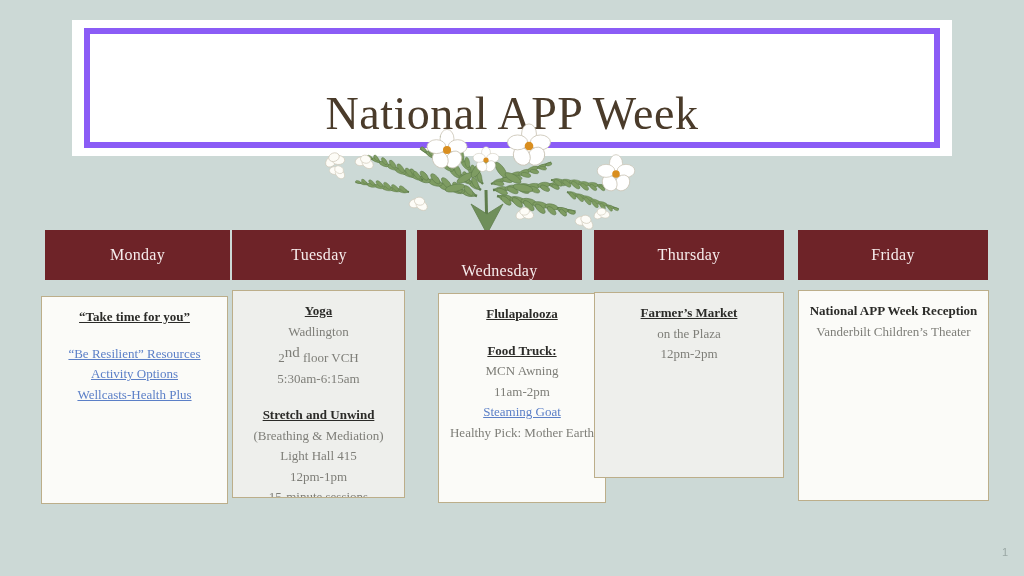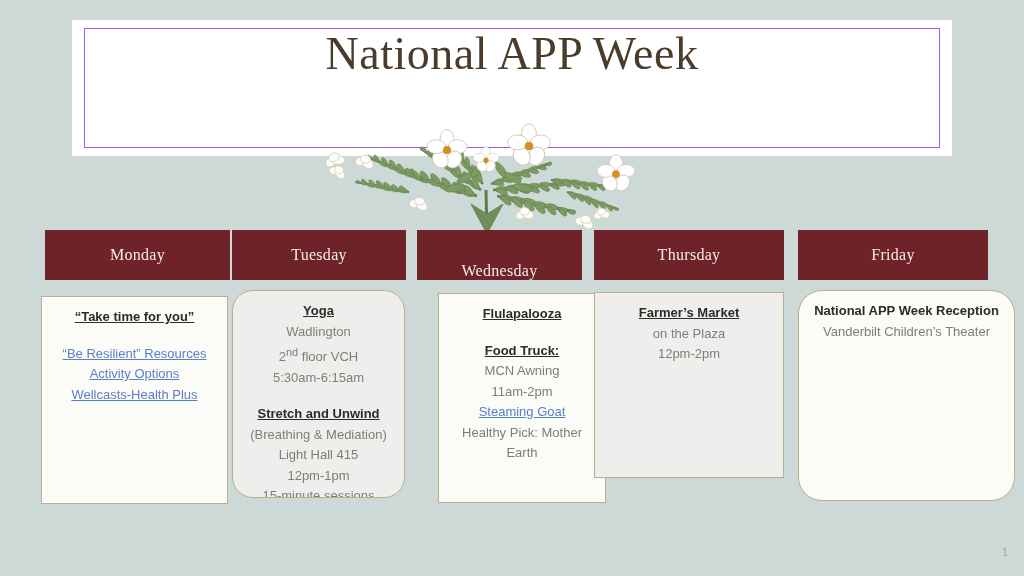--- a/index.html
+++ b/index.html
@@ -24,24 +24,24 @@
     height: 136px;
     background: #ffffff;
     box-sizing: border-box;
   }
   .title-inner {
     position: absolute;
     left: 12px;
     top: 8px;
     right: 12px;
     bottom: 8px;
-    border: 1px solid #8b5cf6;
+    border: 6px solid #8b5cf6;
     box-sizing: border-box;
     display: flex;
-    align-items: flex-start;
+    align-items: flex-end;
     justify-content: center;
   }
   .title-text {
     font-family: "Liberation Serif", serif;
     font-size: 46px;
     color: #4a3b2a;
     letter-spacing: 0.5px;
     white-space: nowrap;
     transform: translateY(-2px);
   }
@@ -75,20 +75,21 @@
   }
 
   
   .day-card {
     position: absolute;
     border: 1px solid #bcae8a;
     box-sizing: border-box;
     padding: 10px 8px 8px 8px;
     text-align: center;
     overflow: hidden;
+    font-family: Liberation Serif, serif;
   }
   .card-white { background: #fbfbf8; }
   .card-gray  { background: #eeefec; }
 
   .line {
     font-size: 13px;
     line-height: 20.5px;
     color: #7e7e78;
     white-space: nowrap;
   }
@@ -102,21 +103,21 @@
     color: #2b2b28;
     font-weight: bold;
     text-decoration: none;
   }
   .line.link {
     color: #5b7fc7;
     text-decoration: underline;
     cursor: pointer;
   }
   .line.gap { height: 16px; }
-  .line sup { font-size: 11px; vertical-align: super; }
+  .line sup { font-size: 15px; vertical-align: super; }
 
   
   .page-number {
     position: absolute;
     right: 16px;
     bottom: 18px;
     font-size: 11px;
     color: #9aa8a5;
   }
 </style>
@@ -216,21 +217,21 @@
     <div class="day-card card-white" style="left: 41px; top: 296px; width: 187px; height: 208px;">
       <div class="line head">“Take time for you”</div>
       <div class="line gap"></div>
       <div class="line link">“Be Resilient” Resources</div>
       <div class="line link">Activity Options</div>
       <div class="line link">Wellcasts-Health Plus</div>
     </div>
     <div class="day-header" style="left: 232px; width: 174px;">
       <div class="day-header-label">Tuesday</div>
     </div>
-    <div class="day-card card-gray" style="left: 232px; top: 290px; width: 173px; height: 208px; border-radius: 21px;">
+    <div class="day-card card-gray" style="left: 232px; top: 290px; width: 173px; height: 208px;">
       <div class="line head">Yoga</div>
       <div class="line">Wadlington</div>
       <div class="line">2<sup>nd</sup> floor VCH</div>
       <div class="line">5:30am-6:15am</div>
       <div class="line gap"></div>
       <div class="line head">Stretch and Unwind</div>
       <div class="line">(Breathing &amp; Mediation)</div>
       <div class="line">Light Hall 415</div>
       <div class="line">12pm-1pm</div>
       <div class="line">15-minute sessions</div>
@@ -251,19 +252,19 @@
       <div class="day-header-label">Thursday</div>
     </div>
     <div class="day-card card-gray" style="left: 594px; top: 292px; width: 190px; height: 186px;">
       <div class="line head">Farmer’s Market</div>
       <div class="line">on the Plaza</div>
       <div class="line">12pm-2pm</div>
     </div>
     <div class="day-header" style="left: 798px; width: 190px;">
       <div class="day-header-label">Friday</div>
     </div>
-    <div class="day-card card-white" style="left: 798px; top: 290px; width: 217px; height: 211px; border-radius: 24px;">
+    <div class="day-card card-white" style="left: 798px; top: 290px; width: 191px; height: 211px;">
       <div class="line head-plain wrap">National APP Week Reception</div>
       <div class="line wrap">Vanderbilt Children’s Theater</div>
     </div>
   </div>
 
 <div class="page-number">1</div>
 
 </body></html>

